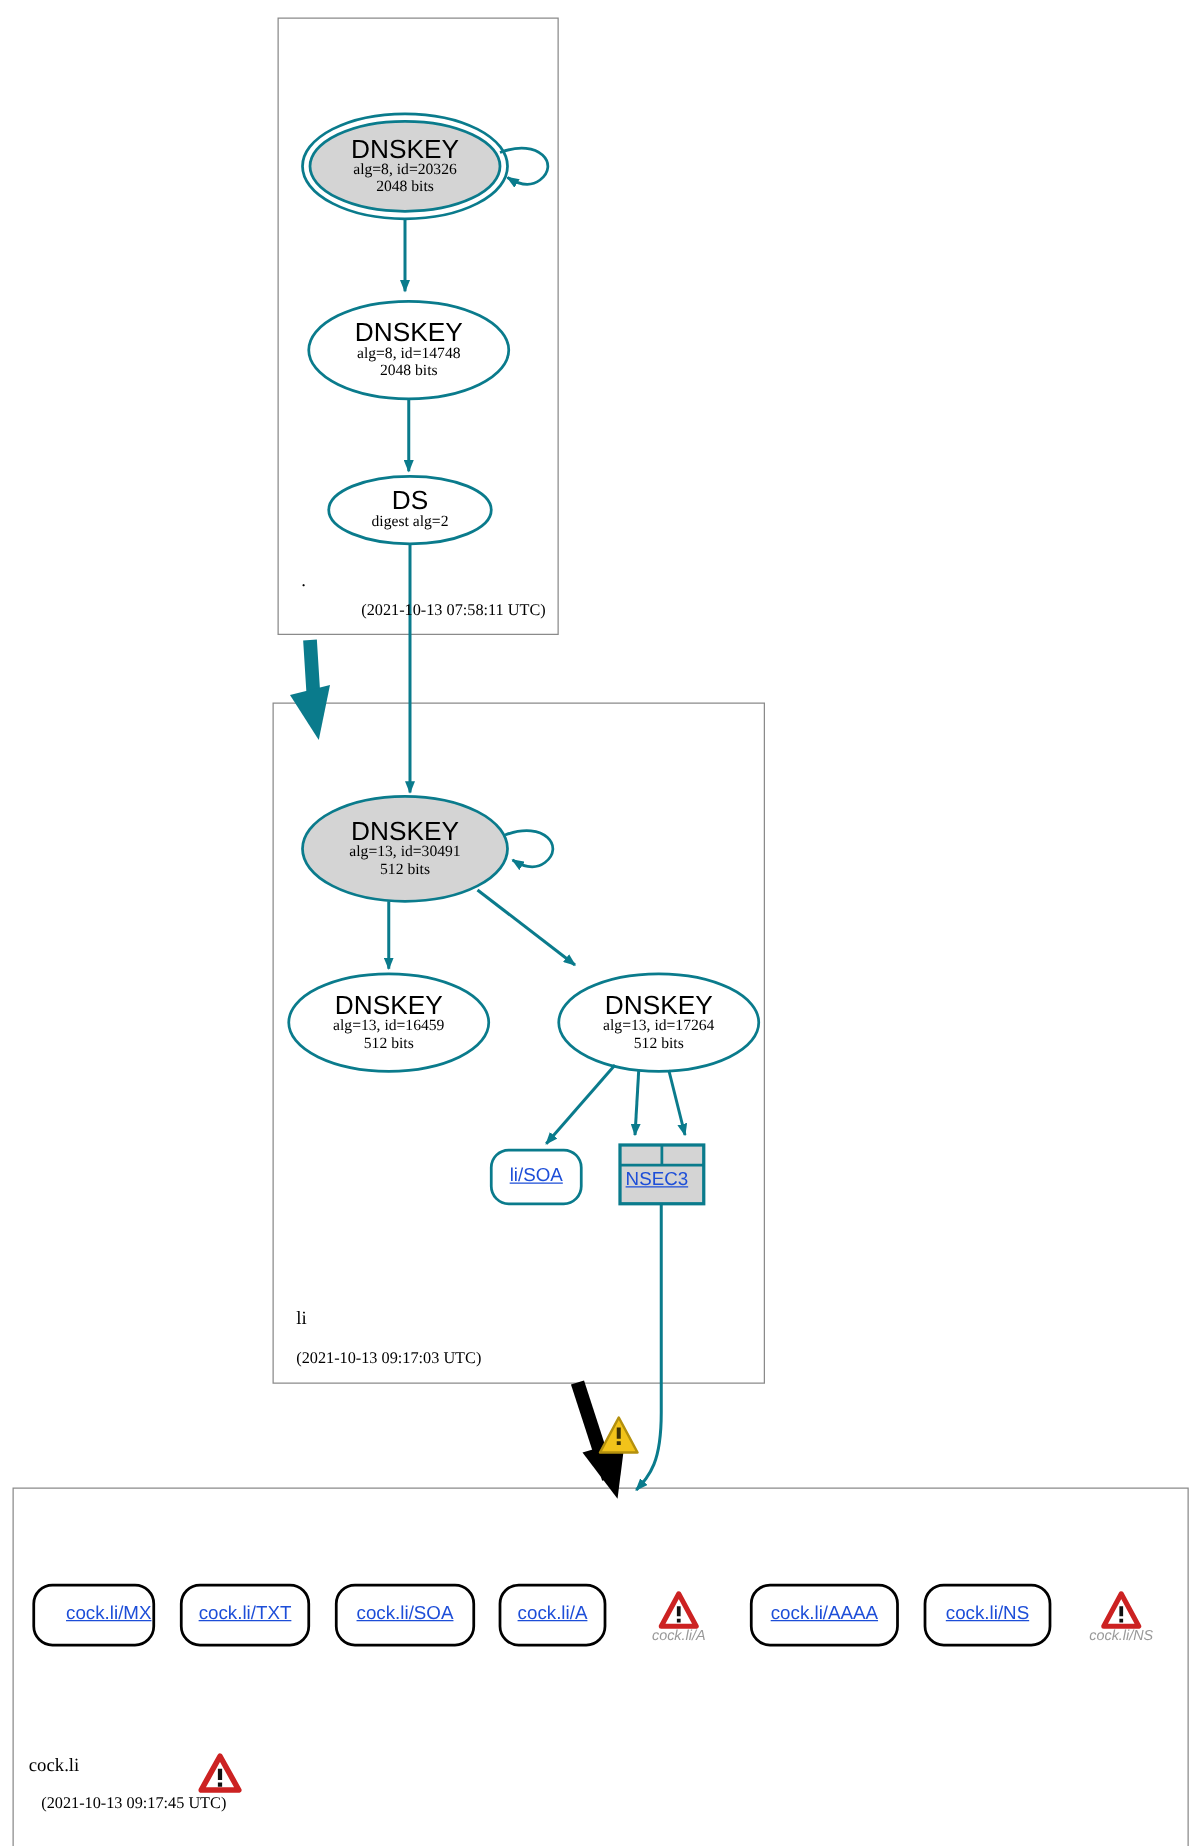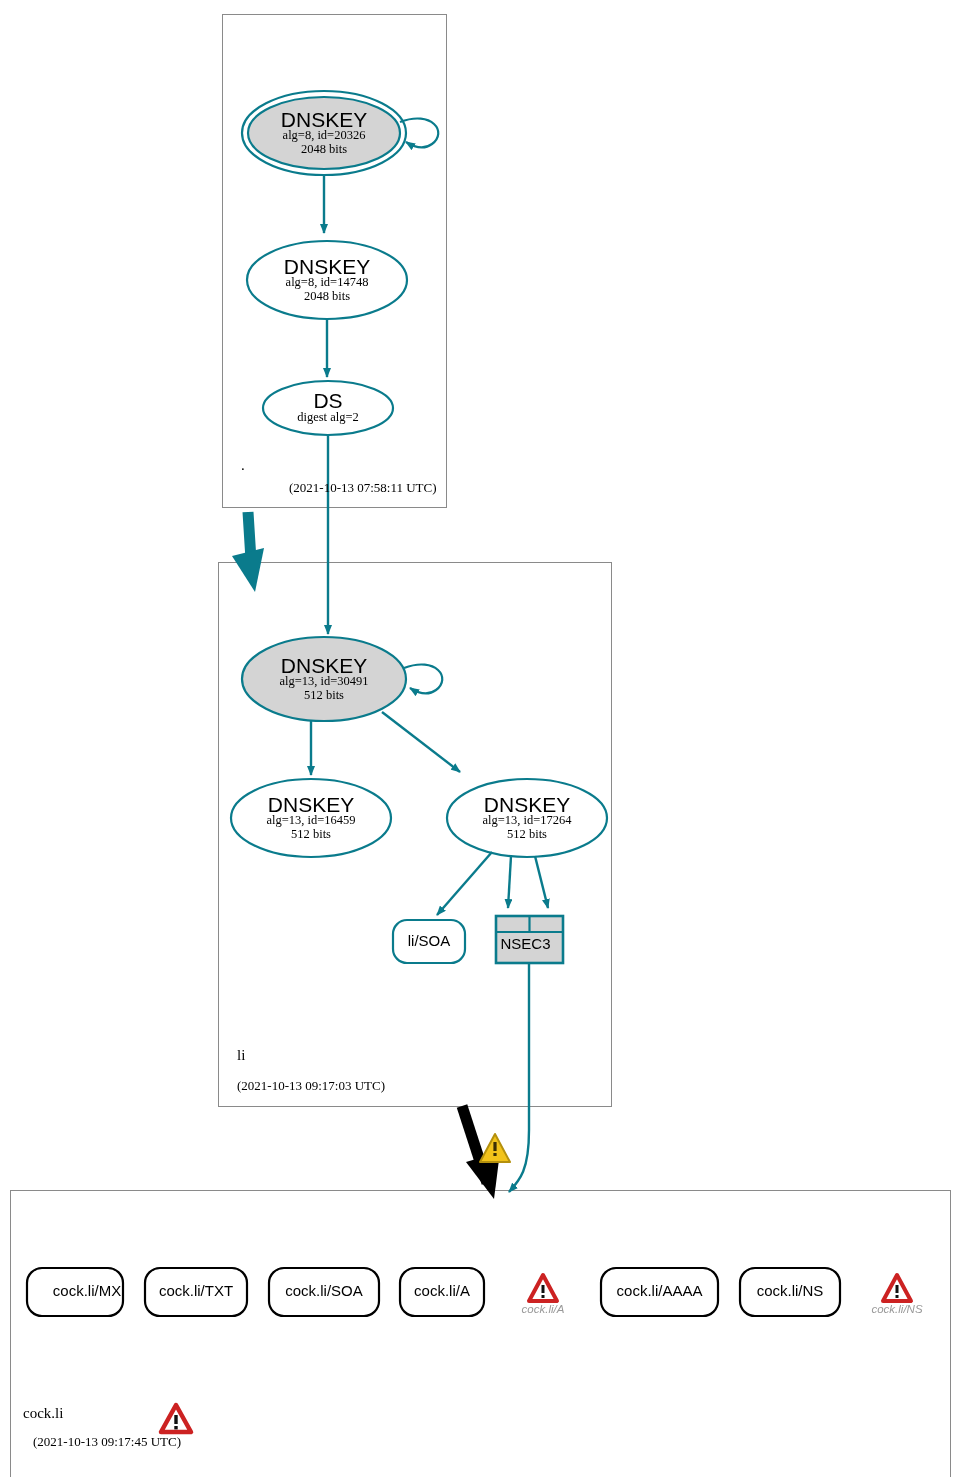--- a/index.html
+++ b/index.html
@@ -52,21 +52,22 @@
     line-height: 17px;
   }
   .nl-sub {
     font-family: "Liberation Serif", serif;
     font-size: 12.5px;
     line-height: 14px;
   }
   .rr-label {
     font-family: "Liberation Sans", sans-serif;
     font-size: 15px;
-    color: #000000;
+    color: #1d4ed8;
+    text-decoration: underline;
   }
   .err-label {
     position: absolute;
     font-family: "Liberation Sans", sans-serif;
     font-style: italic;
     font-size: 11.5px;
     color: #999999;
     white-space: nowrap;
     text-align: center;
   }

